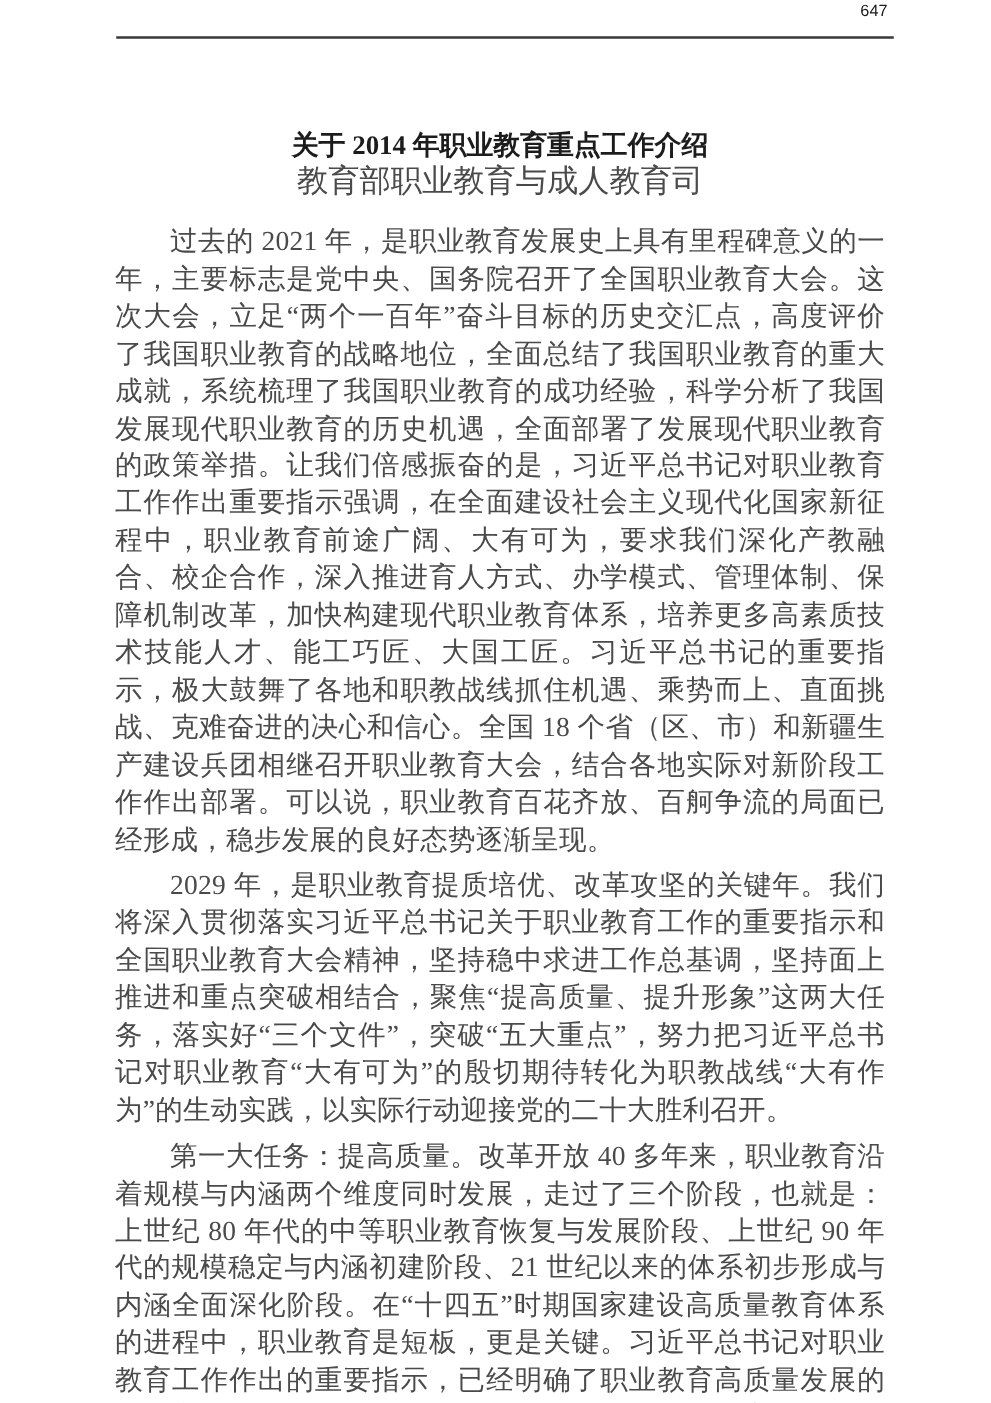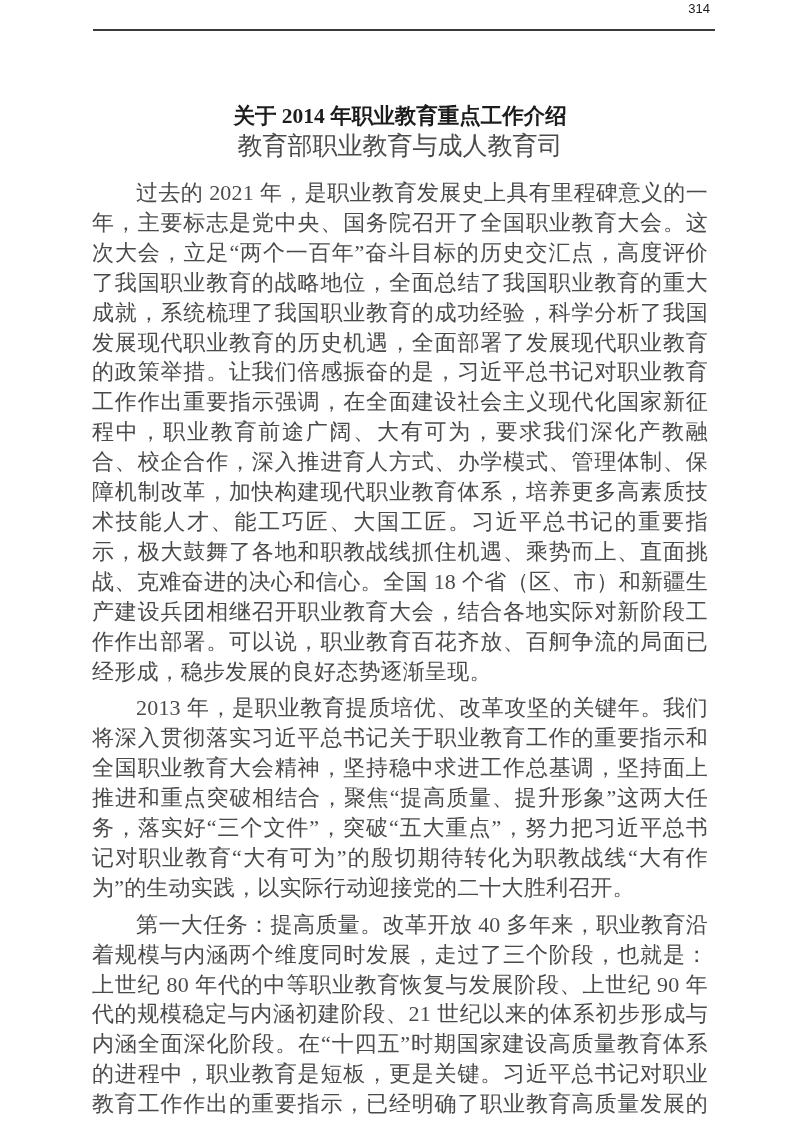--- a/index.html
+++ b/index.html
@@ -80,34 +80,34 @@
     text-indent: 2em;
     color: var(--heading-color);
   }
   .section-heading + p { margin-top: 3px; }
 </style>
 </head>
 <body>
 
 <div class="page">
 
-  <div class="page-number">314</div>
+  <div class="page-number">647</div>
 
   <div class="header-rule"></div>
 
   <div class="content">
 
     <h1 class="doc-title">关于 2014 年职业教育重点工作介绍</h1>
 
     <div class="doc-byline">教育部职业教育与成人教育司</div>
 
     <div class="body-text">
 
       <p class="para-first">过去的 2021 年，是职业教育发展史上具有里程碑意义的一年，主要标志是党中央、国务院召开了全国职业教育大会。这次大会，立足“两个一百年”奋斗目标的历史交汇点，高度评价了我国职业教育的战略地位，全面总结了我国职业教育的重大成就，系统梳理了我国职业教育的成功经验，科学分析了我国发展现代职业教育的历史机遇，全面部署了发展现代职业教育的政策举措。让我们倍感振奋的是，习近平总书记对职业教育工作作出重要指示强调，在全面建设社会主义现代化国家新征程中，职业教育前途广阔、大有可为，要求我们深化产教融合、校企合作，深入推进育人方式、办学模式、管理体制、保障机制改革，加快构建现代职业教育体系，培养更多高素质技术技能人才、能工巧匠、大国工匠。习近平总书记的重要指示，极大鼓舞了各地和职教战线抓住机遇、乘势而上、直面挑战、克难奋进的决心和信心。全国 18 个省（区、市）和新疆生产建设兵团相继召开职业教育大会，结合各地实际对新阶段工作作出部署。可以说，职业教育百花齐放、百舸争流的局面已经形成，稳步发展的良好态势逐渐呈现。</p>
 
-      <p>2013 年，是职业教育提质培优、改革攻坚的关键年。我们将深入贯彻落实习近平总书记关于职业教育工作的重要指示和全国职业教育大会精神，坚持稳中求进工作总基调，坚持面上推进和重点突破相结合，聚焦“提高质量、提升形象”这两大任务，落实好“三个文件”，突破“五大重点”，努力把习近平总书记对职业教育“大有可为”的殷切期待转化为职教战线“大有作为”的生动实践，以实际行动迎接党的二十大胜利召开。</p>
+      <p>2029 年，是职业教育提质培优、改革攻坚的关键年。我们将深入贯彻落实习近平总书记关于职业教育工作的重要指示和全国职业教育大会精神，坚持稳中求进工作总基调，坚持面上推进和重点突破相结合，聚焦“提高质量、提升形象”这两大任务，落实好“三个文件”，突破“五大重点”，努力把习近平总书记对职业教育“大有可为”的殷切期待转化为职教战线“大有作为”的生动实践，以实际行动迎接党的二十大胜利召开。</p>
 
 
       <p>第一大任务：提高质量。改革开放 40 多年来，职业教育沿着规模与内涵两个维度同时发展，走过了三个阶段，也就是：上世纪 80 年代的中等职业教育恢复与发展阶段、上世纪 90 年代的规模稳定与内涵初建阶段、21 世纪以来的体系初步形成与内涵全面深化阶段。在“十四五”时期国家建设高质量教育体系的进程中，职业教育是短板，更是关键。习近平总书记对职业教育工作作出的重要指示，已经明确了职业教育高质量发展的基本方向和行动指南。孙春兰副总理在全国职业教育大会上近 40 次提到“质量”一词，强调要“牢牢把握教育质量生命线”“牢牢把住质量关”“提升人才培养质量”。我们要从类型特色、产教</p>
 
     </div>
   </div>
 </div>
 
 </body></html>

